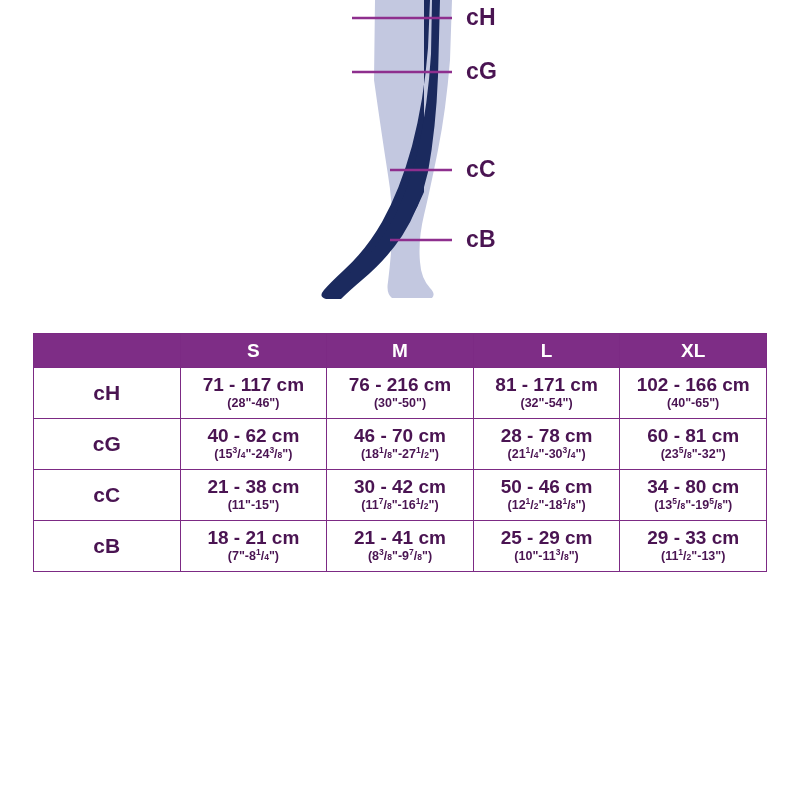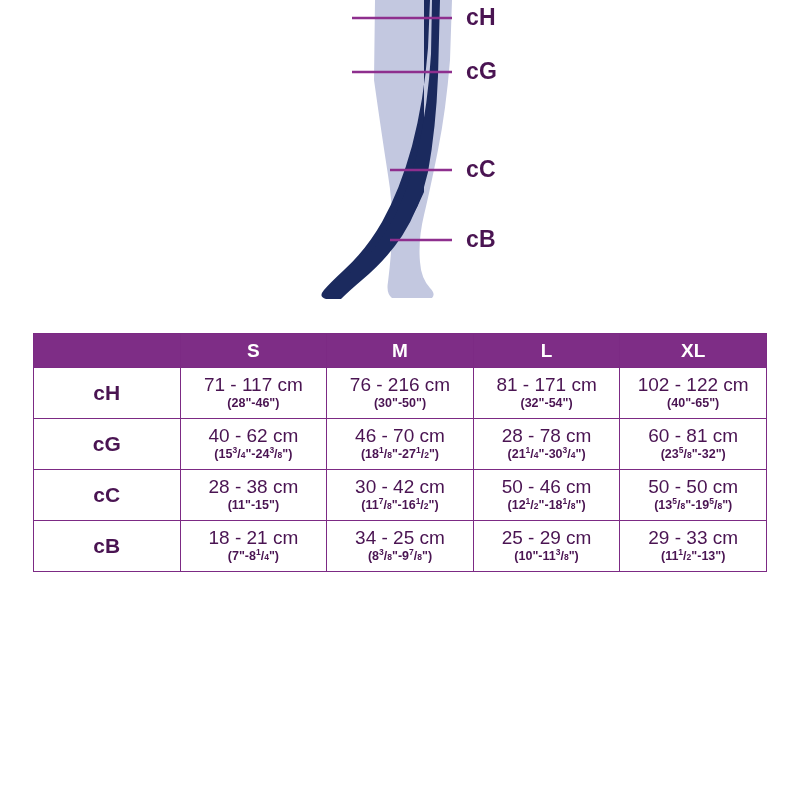--- a/index.html
+++ b/index.html
@@ -79,21 +79,21 @@
     width: 103px;
   }
 
   tbody td.cell {
     color: #4a1452;
     height: 50px;
   }
 
   .cm {
     font-size: 19px;
-    font-weight: normal;
+    font-weight: bold;
     line-height: 1.05;
     display: block;
   }
 
   .inch {
     font-size: 12.5px;
     font-weight: bold;
     line-height: 1.15;
     display: block;
     margin-top: 1px;
@@ -162,21 +162,21 @@
         </td>
         <td class="cell">
           <span class="cm">76 - 216 cm</span>
           <span class="inch">(30"-50")</span>
         </td>
         <td class="cell">
           <span class="cm">81 - 171 cm</span>
           <span class="inch">(32"-54")</span>
         </td>
         <td class="cell">
-          <span class="cm">102 - 122 cm</span>
+          <span class="cm">102 - 166 cm</span>
           <span class="inch">(40"-65")</span>
         </td>
       </tr>
       <tr>
         <td class="rowhead">cG</td>
         <td class="cell">
           <span class="cm">40 - 62 cm</span>
           <span class="inch">(15<sup>3</sup>/<sub>4</sub>"-24<sup>3</sup>/<sub>8</sub>")</span>
         </td>
         <td class="cell">
@@ -188,44 +188,44 @@
           <span class="inch">(21<sup>1</sup>/<sub>4</sub>"-30<sup>3</sup>/<sub>4</sub>")</span>
         </td>
         <td class="cell">
           <span class="cm">60 - 81 cm</span>
           <span class="inch">(23<sup>5</sup>/<sub>8</sub>"-32")</span>
         </td>
       </tr>
       <tr>
         <td class="rowhead">cC</td>
         <td class="cell">
-          <span class="cm">28 - 38 cm</span>
+          <span class="cm">21 - 38 cm</span>
           <span class="inch">(11"-15")</span>
         </td>
         <td class="cell">
           <span class="cm">30 - 42 cm</span>
           <span class="inch">(11<sup>7</sup>/<sub>8</sub>"-16<sup>1</sup>/<sub>2</sub>")</span>
         </td>
         <td class="cell">
           <span class="cm">50 - 46 cm</span>
           <span class="inch">(12<sup>1</sup>/<sub>2</sub>"-18<sup>1</sup>/<sub>8</sub>")</span>
         </td>
         <td class="cell">
-          <span class="cm">50 - 50 cm</span>
+          <span class="cm">34 - 80 cm</span>
           <span class="inch">(13<sup>5</sup>/<sub>8</sub>"-19<sup>5</sup>/<sub>8</sub>")</span>
         </td>
       </tr>
       <tr>
         <td class="rowhead">cB</td>
         <td class="cell">
           <span class="cm">18 - 21 cm</span>
           <span class="inch">(7"-8<sup>1</sup>/<sub>4</sub>")</span>
         </td>
         <td class="cell">
-          <span class="cm">34 - 25 cm</span>
+          <span class="cm">21 - 41 cm</span>
           <span class="inch">(8<sup>3</sup>/<sub>8</sub>"-9<sup>7</sup>/<sub>8</sub>")</span>
         </td>
         <td class="cell">
           <span class="cm">25 - 29 cm</span>
           <span class="inch">(10"-11<sup>3</sup>/<sub>8</sub>")</span>
         </td>
         <td class="cell">
           <span class="cm">29 - 33 cm</span>
           <span class="inch">(11<sup>1</sup>/<sub>2</sub>"-13")</span>
         </td>

